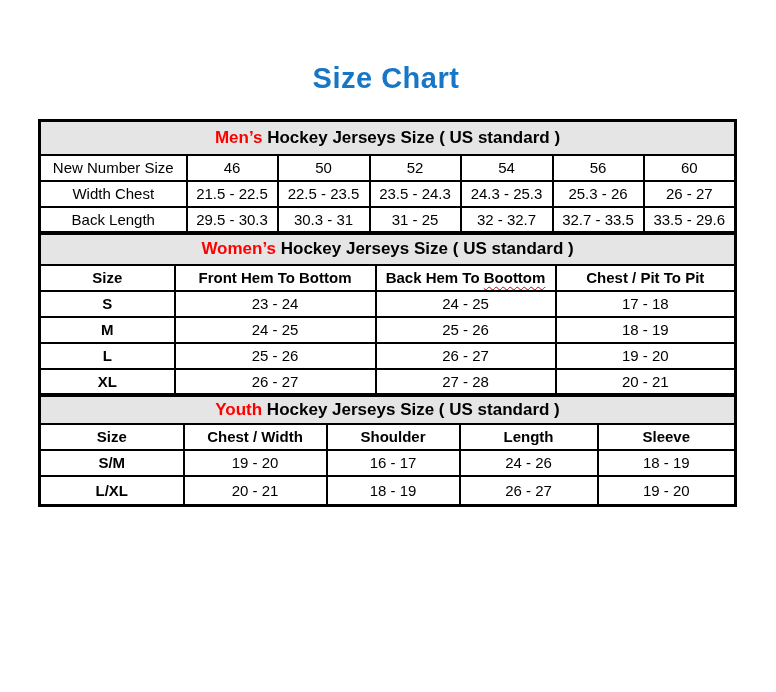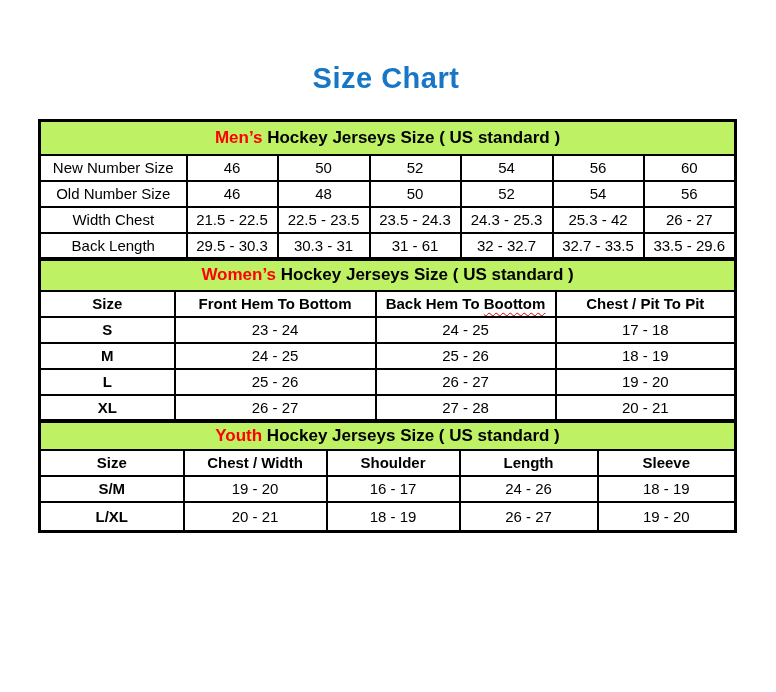--- a/index.html
+++ b/index.html
@@ -33,21 +33,21 @@
     vertical-align: middle;
     font-size: 15px;
     font-weight: normal;
     height: 26px;
     padding: 1px 2px;
     overflow: hidden;
     white-space: nowrap;
   }
   .tbl th { font-weight: bold; }
   td.banner {
-    background: #bef264;
+    background: #e5e5e5;
     font-weight: bold;
     font-size: 17px;
     height: 34px;
   }
   table.womens td.banner { height: 31px; margin-top: 32px; }
   table.youth  td.banner { height: 28px; }
   .hl { color: #FF0000; }
   td.rowlabel-bold { font-weight: bold; }
   .wavy {
     text-decoration: underline;
@@ -86,42 +86,33 @@
       <tr>
         <td class="rowlabel">New Number Size</td>
         <td>46</td>
         <td>50</td>
         <td>52</td>
         <td>54</td>
         <td>56</td>
         <td>60</td>
       </tr>
       <tr>
-        <td class="rowlabel">Old Number Size</td>
-        <td>46</td>
-        <td>48</td>
-        <td>50</td>
-        <td>52</td>
-        <td>54</td>
-        <td>56</td>
-      </tr>
-      <tr>
         <td class="rowlabel">Width Chest</td>
         <td>21.5 - 22.5</td>
         <td>22.5 - 23.5</td>
         <td>23.5 - 24.3</td>
         <td>24.3 - 25.3</td>
-        <td>25.3 - 42</td>
+        <td>25.3 - 26</td>
         <td>26 - 27</td>
       </tr>
       <tr>
         <td class="rowlabel">Back Length</td>
         <td>29.5 - 30.3</td>
         <td>30.3 - 31</td>
-        <td>31 - 61</td>
+        <td>31 - 25</td>
         <td>32 - 32.7</td>
         <td>32.7 - 33.5</td>
         <td>33.5 - 29.6</td>
       </tr>
     </tbody>
   </table>
 
   <table class="tbl womens">
     <colgroup>
       <col style="width:135px">

